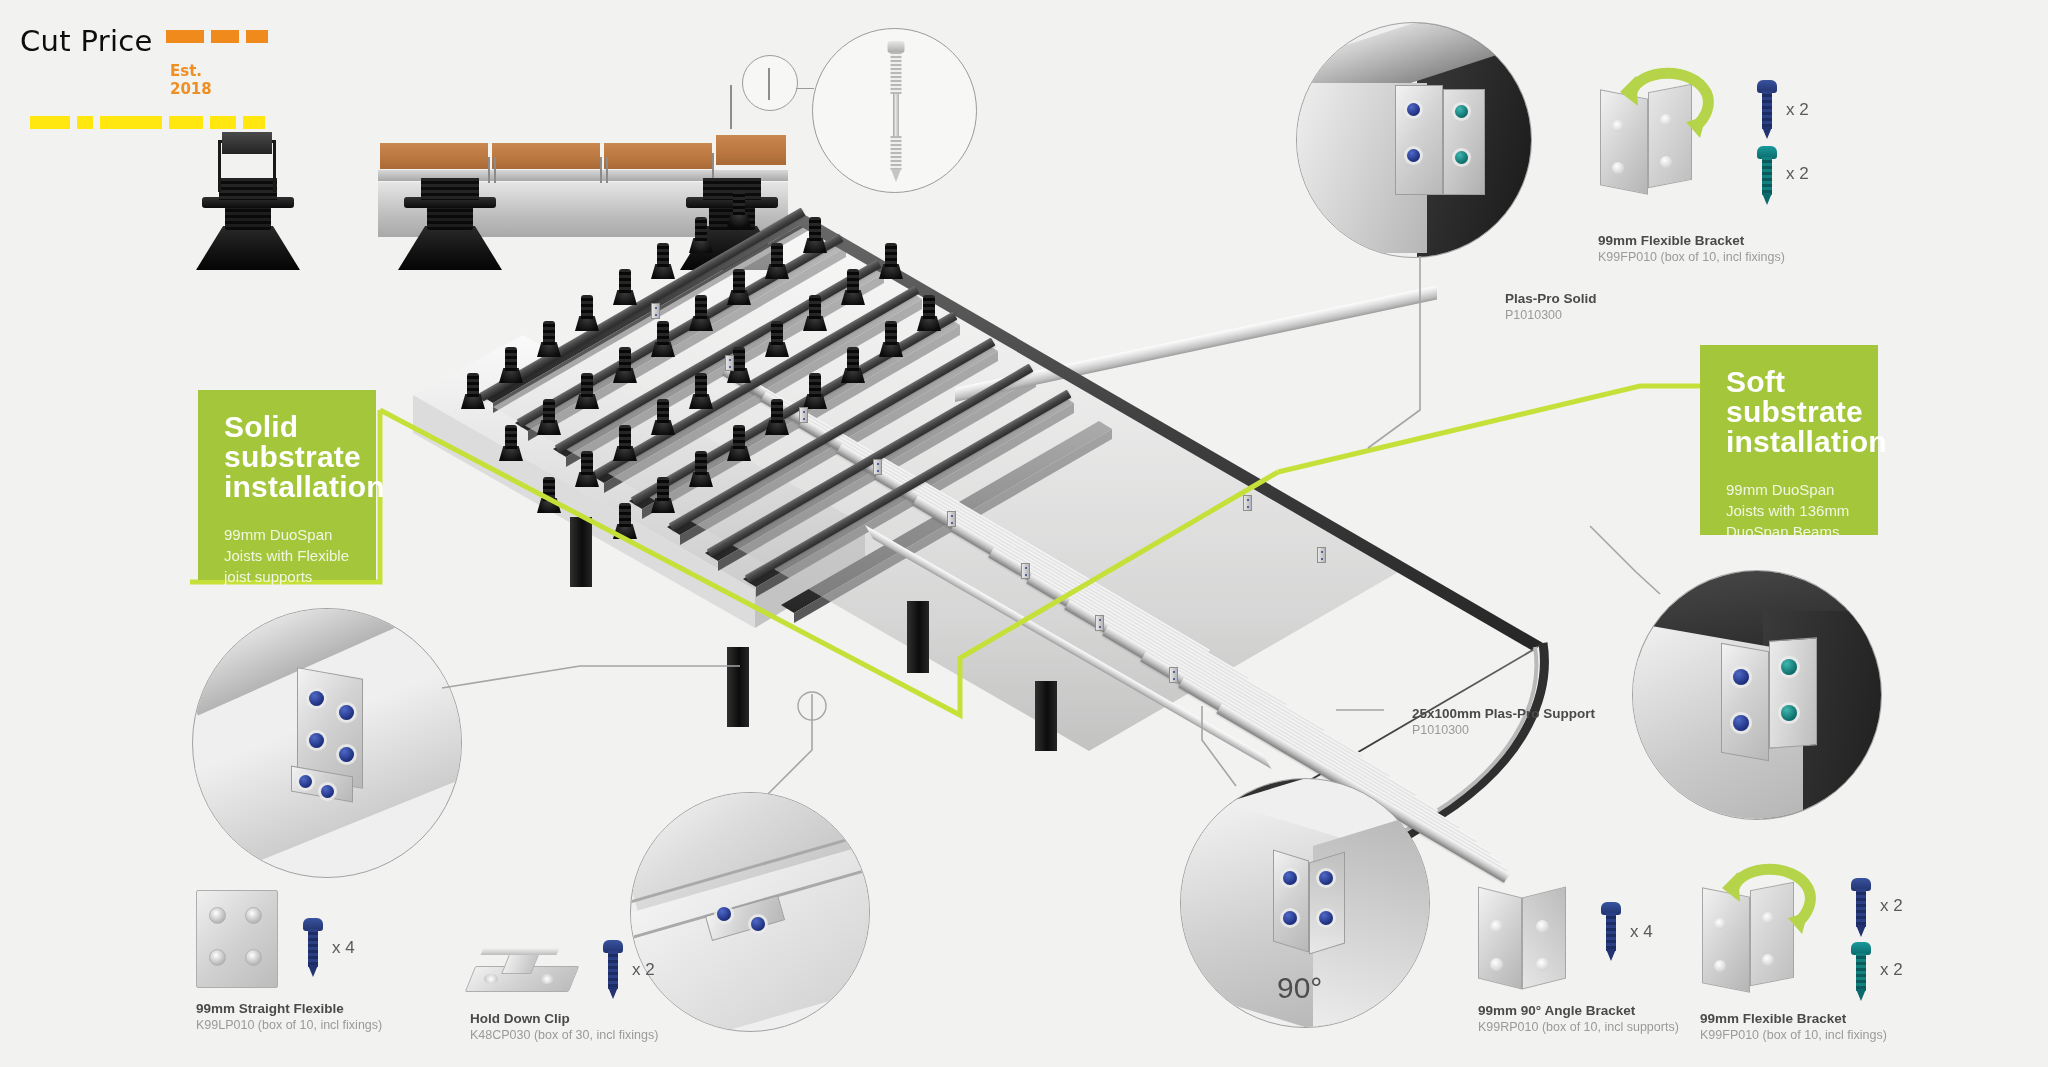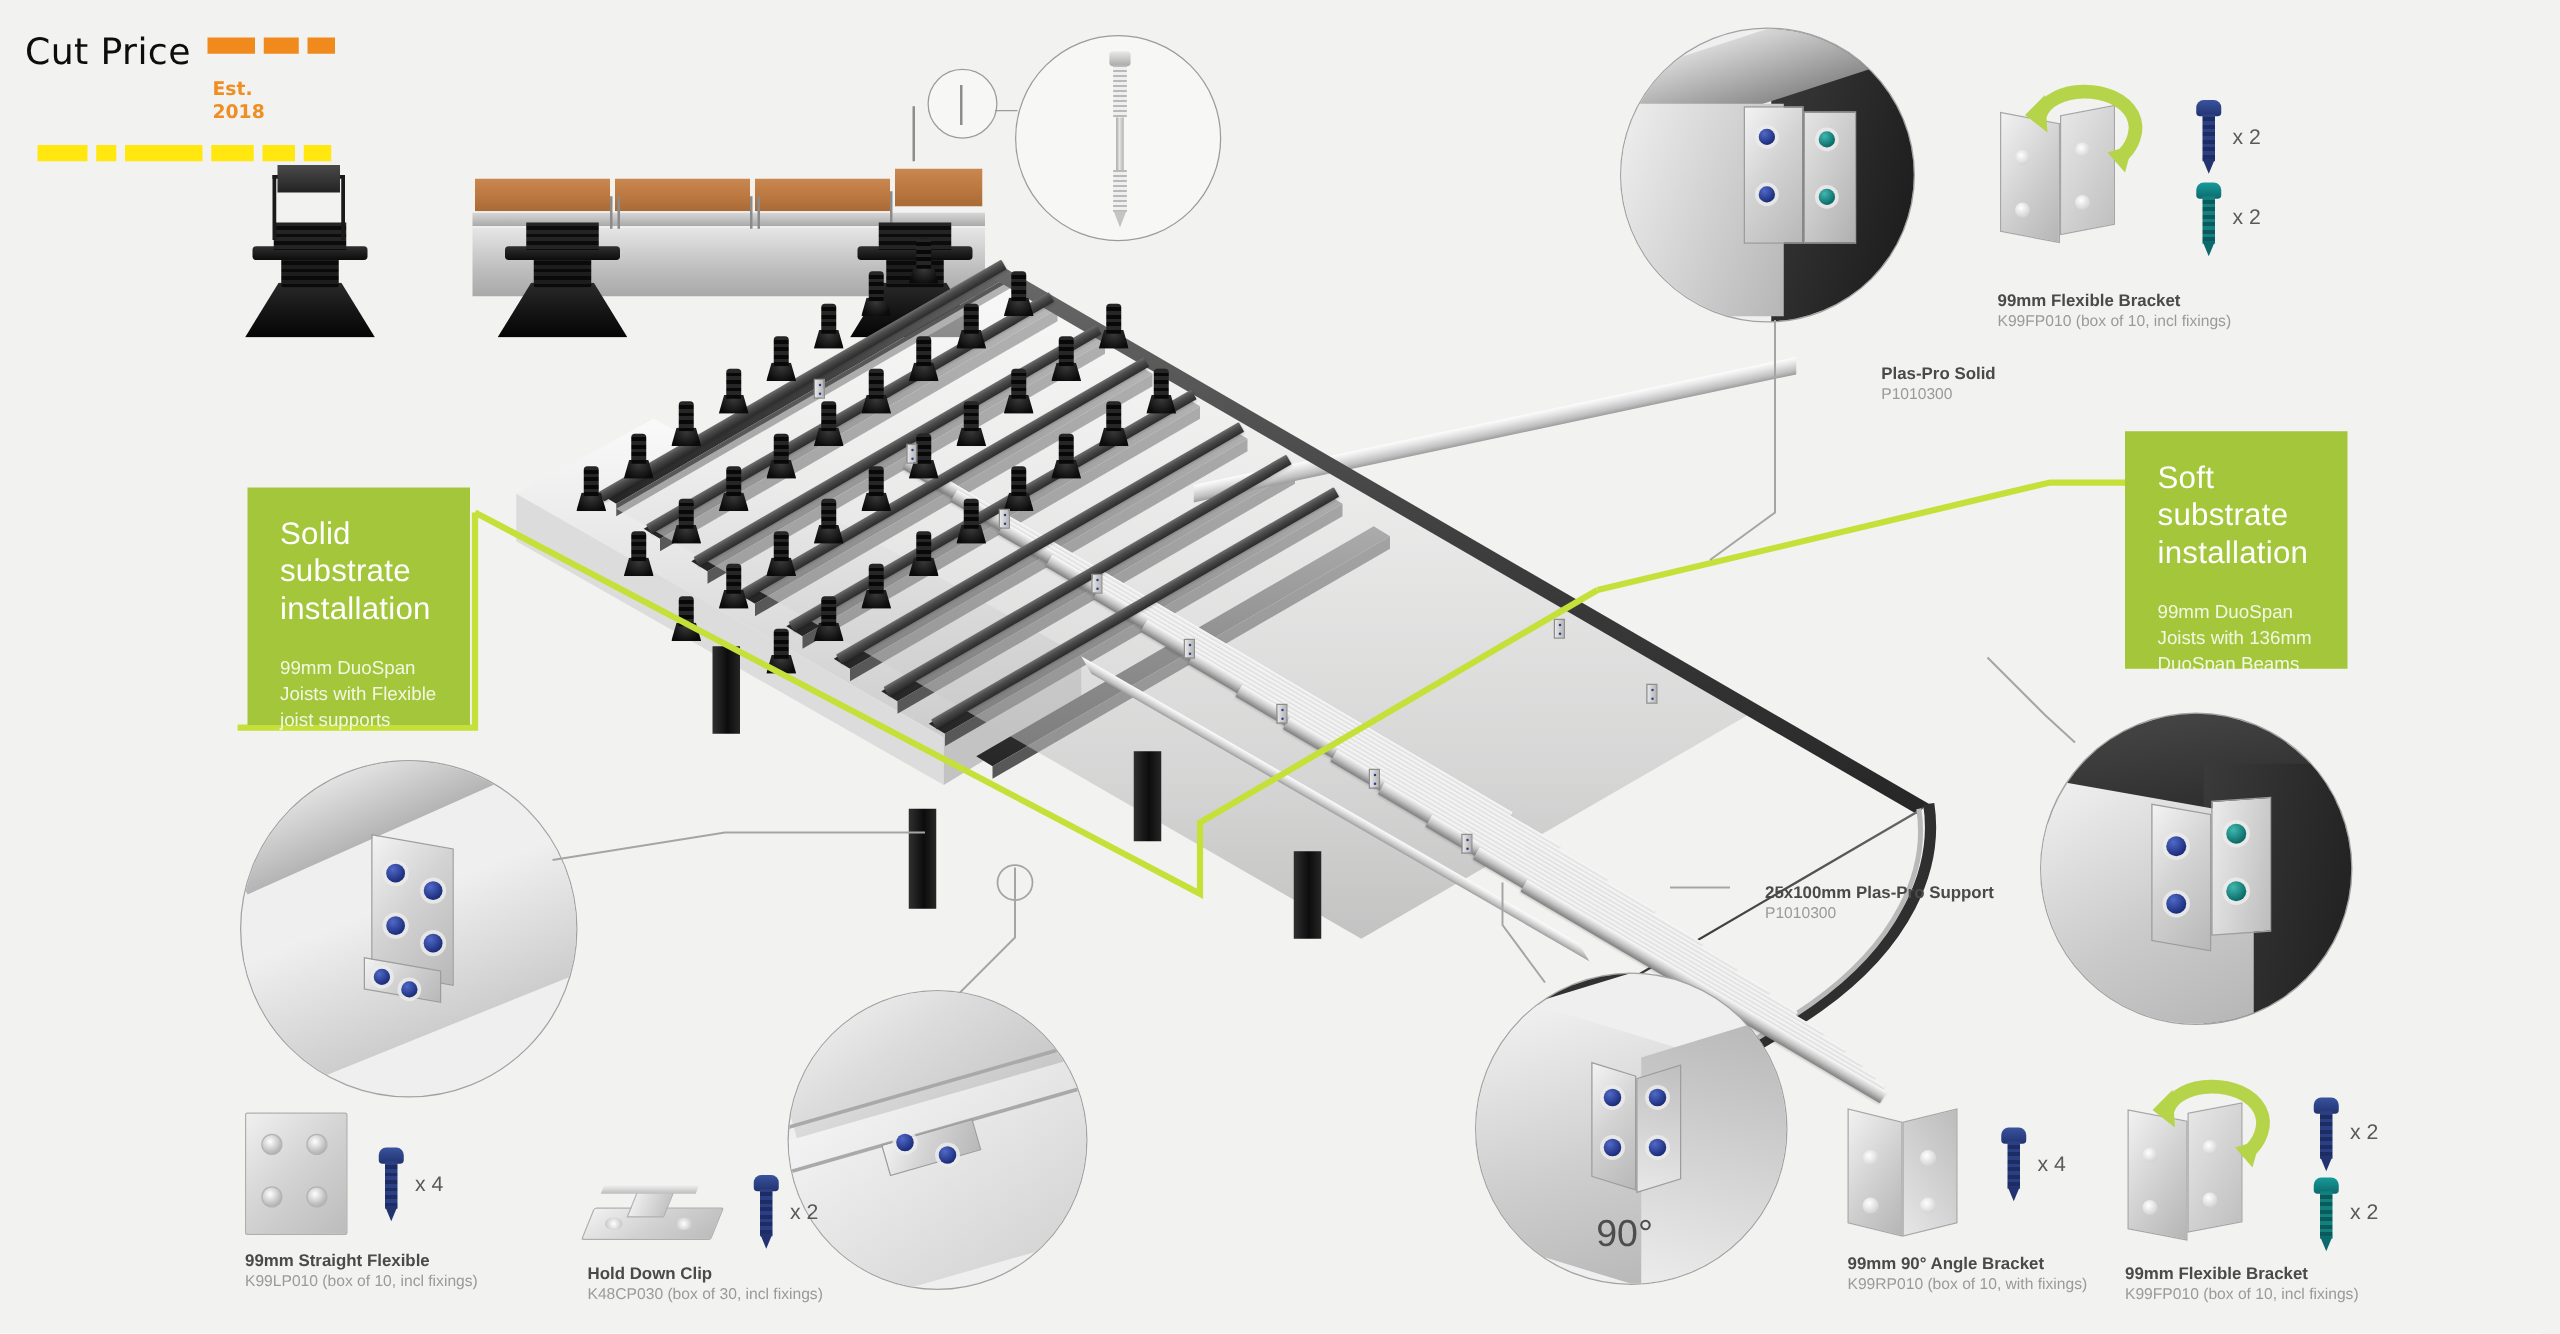--- a/index.html
+++ b/index.html
@@ -140,21 +140,21 @@
   }
 
   
   #green-divider { position: absolute; left: 0; top: 0; pointer-events: none; }
 
   
   .greenbox {
     position: absolute; background: #a3c63a; color: #fff; padding: 22px 26px;
   }
   .greenbox h3 {
-    margin: 0; font-weight: 400; font-size: 25px; line-height: 30px;
+    margin: 0; font-weight: 700; font-size: 30px; line-height: 30px;
     color: #ffffff; letter-spacing: .2px;
   }
   .greenbox p {
     margin: 22px 0 0 0; font-size: 15px; line-height: 21px;
     color: #f2f7e2; font-weight: 400;
   }
 
   
   .photo-circle {
     position: absolute; border-radius: 50%; overflow: hidden;
@@ -751,21 +751,21 @@
       <div style="position:absolute;left:58px;top:78px;width:13px;height:13px;border-radius:50%;background:radial-gradient(circle at 40% 35%,#fff,#c2c2c2);"></div>
     </div>
     <div class="bscrew" style="left:122px;top:22px;">
       <div class="bs-head"></div>
       <div class="bs-body"></div>
       <div class="bs-tip"></div>
     </div>
     <div class="qty" style="left:152px;top:42px;">x 4</div>
     <div class="label-block" style="left:0;top:122px;">
       <div class="prod-name">99mm 90° Angle Bracket</div>
-      <div class="prod-code">K99RP010 (box of 10, with fixings)</div>
+      <div class="prod-code">K99RP010 (box of 10, incl supports)</div>
     </div>
   </div>
 
   <div class="prod" style="left:1700px;top:850px;width:320px;height:190px;">
     <div class="angle-icon-wrap" style="left:0;top:22px;width:110px;height:120px;">
       <div class="angle-face" style="left:2px;top:20px;width:48px;height:96px;transform:skewY(11deg);"></div>
       <div class="angle-face" style="left:50px;top:14px;width:44px;height:96px;transform:skewY(-11deg);background:linear-gradient(120deg,#e6e6e6,#c0c0c0);"></div>
       <div style="position:absolute;left:14px;top:46px;width:12px;height:12px;border-radius:50%;background:radial-gradient(circle at 40% 35%,#fff,#c2c2c2);"></div>
       <div style="position:absolute;left:14px;top:88px;width:12px;height:12px;border-radius:50%;background:radial-gradient(circle at 40% 35%,#fff,#c2c2c2);"></div>
       <div style="position:absolute;left:62px;top:40px;width:12px;height:12px;border-radius:50%;background:radial-gradient(circle at 40% 35%,#fff,#c2c2c2);"></div>

